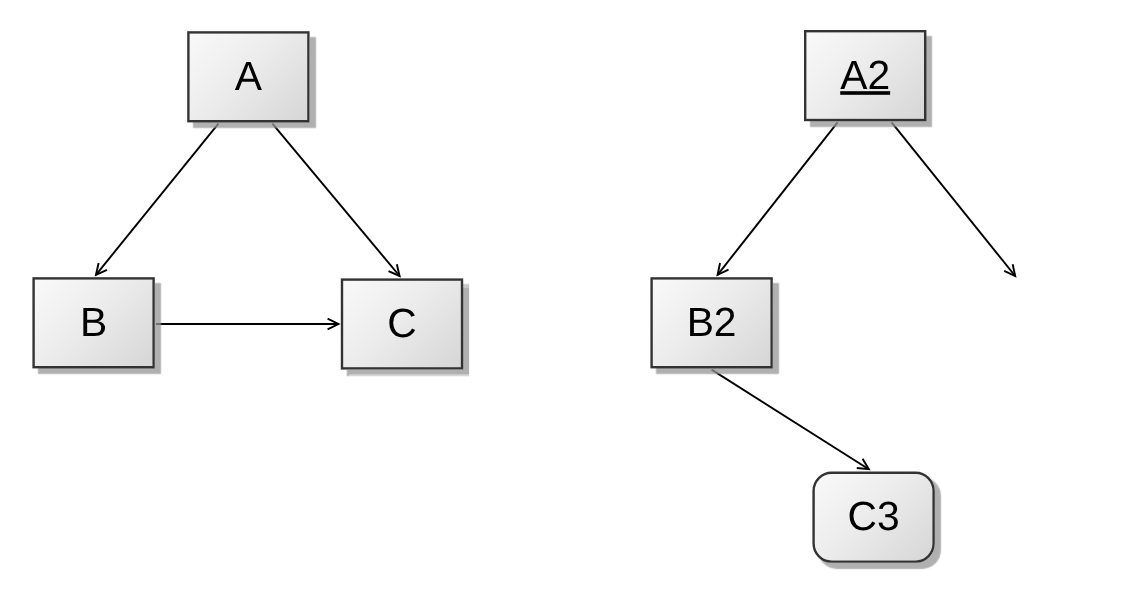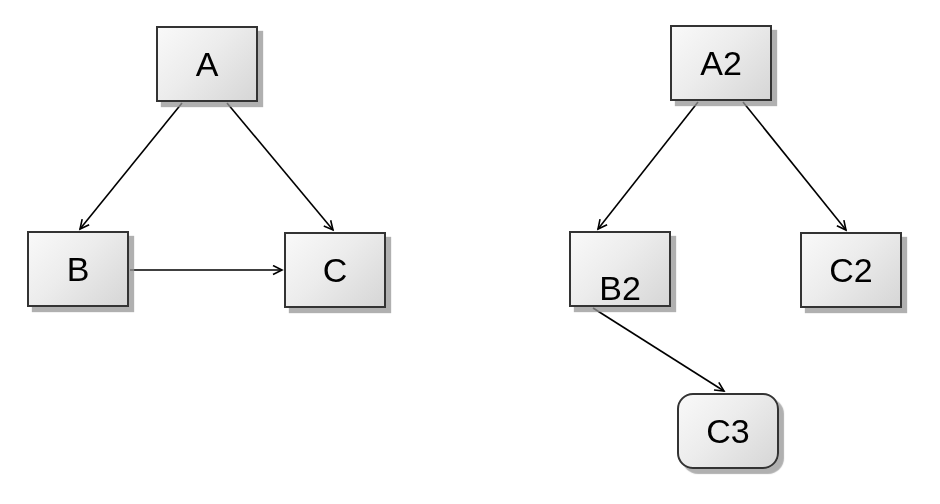--- a/index.html
+++ b/index.html
@@ -39,22 +39,22 @@
   .node-label {
     font-size: 34px;
     color: #000000;
     line-height: 1;
     user-select: none;
   }
   
   .node-a  { left: 156px; top: 26px;  }
   .node-b  { left: 27px;  top: 231px; }
   .node-c  { left: 284px; top: 232px; }
-  .node-a2 { left: 670px; top: 25px;  }
-  .node-b2 { left: 569px; top: 231px; align-items: flex-end; }
+  .node-a2 { left: 670px; top: 25px; text-decoration: underline;  }
+  .node-b2 { left: 542px; top: 231px; }
   .node-c2 { left: 800px; top: 232px; }
   .node-c3 { left: 677px; top: 393px; border-radius: 16px; }
 </style>
 </head>
 <body>
 
 <div class="canvas">
 
   <svg class="edges-layer" width="940" height="504" viewBox="0 0 940 504" xmlns="http://www.w3.org/2000/svg">
     <defs>
@@ -81,20 +81,17 @@
   <div class="node node-c">
     <span class="node-label">C</span>
   </div>
 
   <div class="node node-a2">
     <span class="node-label">A2</span>
   </div>
   <div class="node node-b2">
     <span class="node-label">B2</span>
   </div>
-  <div class="node node-c2">
-    <span class="node-label">C2</span>
-  </div>
   <div class="node node-c3">
     <span class="node-label">C3</span>
   </div>
 
 </div>
 
 </body></html>

